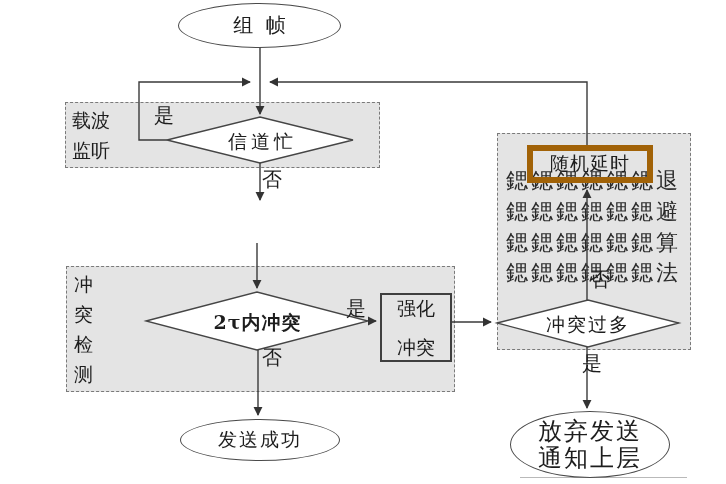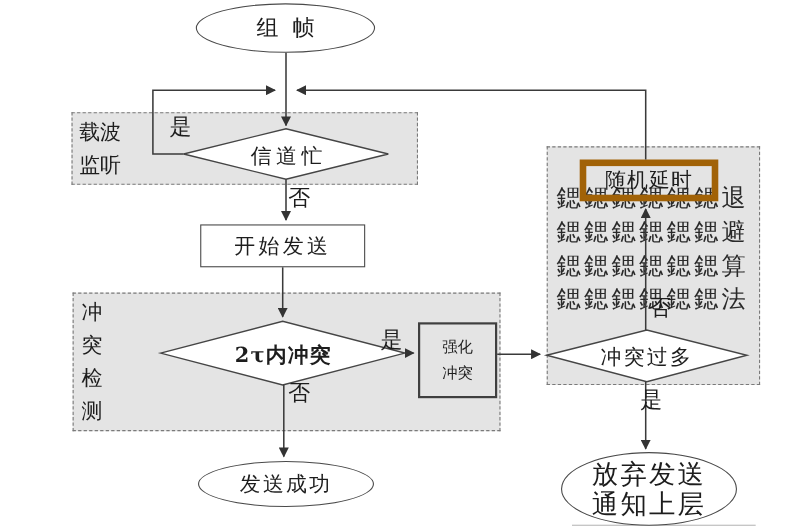--- a/index.html
+++ b/index.html
@@ -48,26 +48,23 @@
 
   <div class="garbled pre" style="left:506px;top:166px;width:186px;">鍶鍶鍶鍶鍶鍶退
 鍶鍶鍶鍶鍶鍶避
 鍶鍶鍶鍶鍶鍶算
 鍶鍶鍶鍶鍶鍶法</div>
 
   <div class="node oval" style="left:178px;top:3px;width:163px;height:45px;">
     <span class="prewrap" style="font-size:20px;">组  帧</span>
   </div>
 
-  <div class="node" style="left:182px;top:204px;width:150px;height:39px;">
-    <span style="font-size:19px;letter-spacing:3px;">开始发送</span>
-  </div>
 
   <div class="node" style="left:380px;top:293px;width:72px;height:69px;border-width:2px;border-color:#3f3f3f;background:transparent;">
-    <span class="pre" style="font-size:14px;line-height:24px;">强化
+    <span class="pre" style="font-size:19px;line-height:39px;">强化
 冲突</span>
   </div>
 
   <div class="node" style="left:527px;top:145px;width:126px;height:38px;border:6px solid #a16207;background:transparent;">
     <span style="font-size:19px;letter-spacing:1px;">随机延时</span>
   </div>
 
   <div class="node oval" style="left:180px;top:419px;width:160px;height:42px;text-align:right;">
     <span style="font-size:19px;letter-spacing:2px;">发送成功</span>
   </div>

